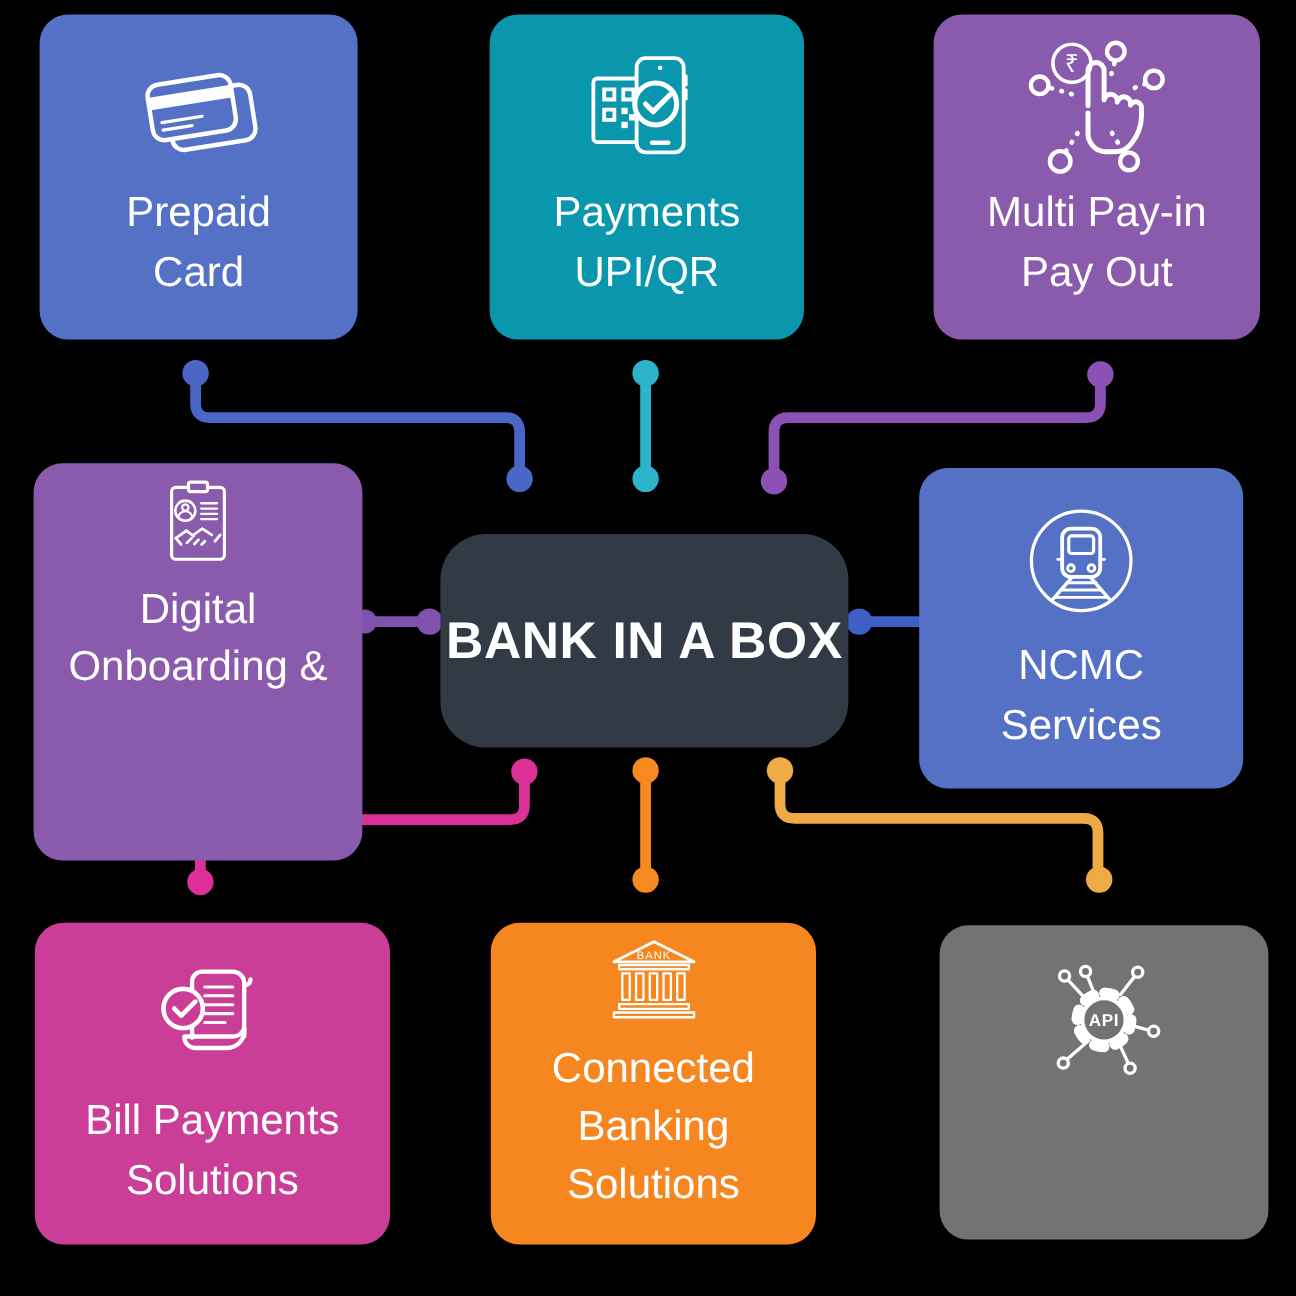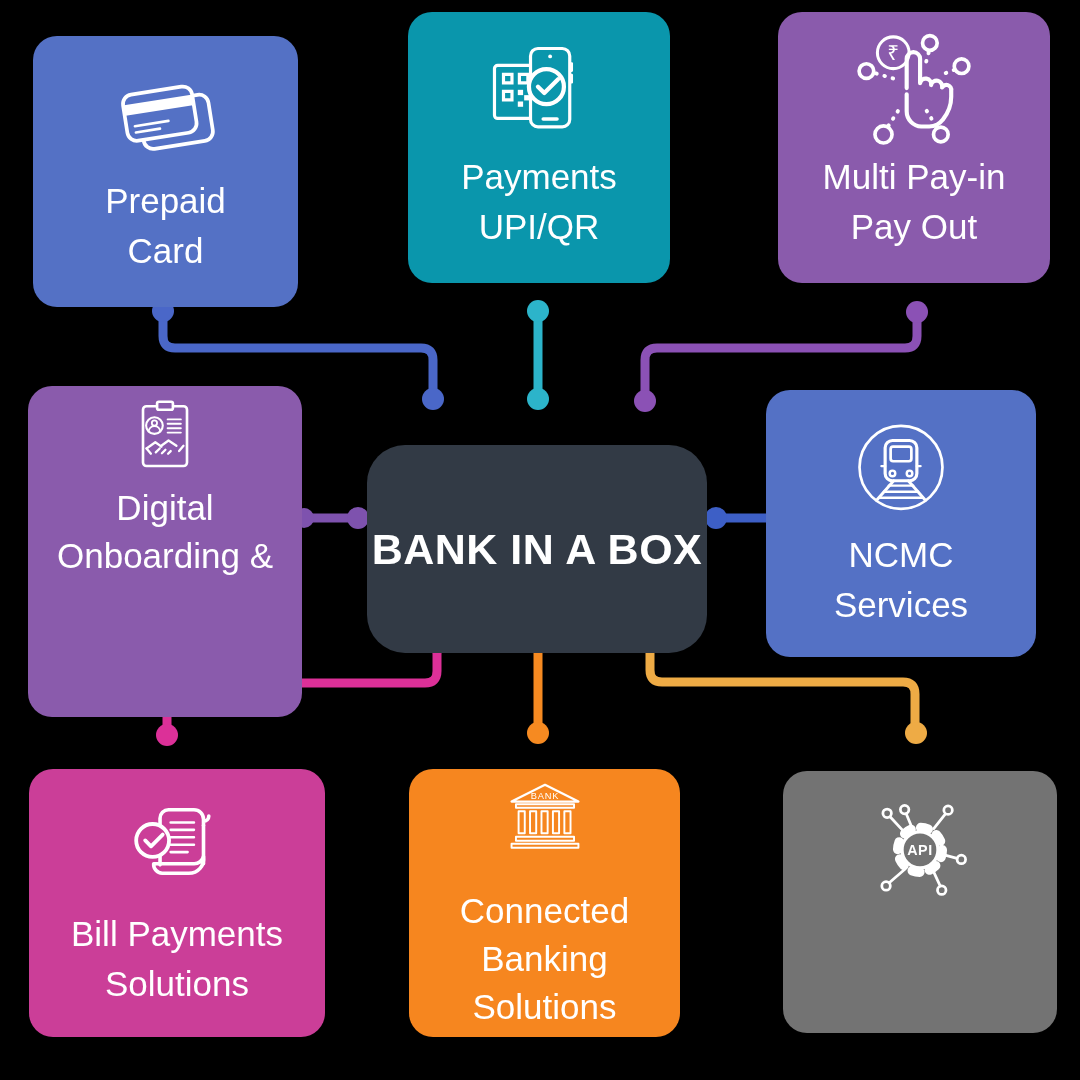--- a/index.html
+++ b/index.html
@@ -22,21 +22,21 @@
   .pos-tl { left:33px;  top:12px;  width:265px; height:271px; }
   .pos-tc { left:408px; top:12px;  width:262px; height:271px; }
   .pos-tr { left:778px; top:12px;  width:272px; height:271px; }
   .pos-ml { left:28px;  top:386px; width:274px; height:331px; }
   .pos-mr { left:766px; top:390px; width:270px; height:267px; }
   .pos-bl { left:29px;  top:769px; width:296px; height:268px; }
   .pos-bc { left:409px; top:769px; width:271px; height:268px; }
   .pos-br { left:783px; top:771px; width:274px; height:262px; }
 
   .center-box {
-    position:absolute; left:367px; top:445px; width:340px; height:208px;
+    position:absolute; left:367px; top:445px; width:340px; height:178px;
     border-radius:38px; display:flex; align-items:center; justify-content:center;
     color:#fff; font-weight:700; font-size:43px; letter-spacing:0.5px; white-space:nowrap;
   }
   #connectors { position:absolute; left:0; top:0; pointer-events:none; }
   svg text { font-family:"Liberation Sans", sans-serif; }
 </style>
 </head>
 <body>
 
 <div class="stage" style="background: rgb(0, 0, 0);">
@@ -71,21 +71,21 @@
       <path d="M538,642 V733" stroke="#F68A21"></path>
       <circle cx="538" cy="642" r="11" fill="#F68A21"></circle>
       <circle cx="538" cy="733" r="11" fill="#F68A21"></circle>
 
       <path d="M650,642 V670 Q650,682 662,682 H903 Q915,682 915,694 V733" stroke="#EEAB45"></path>
       <circle cx="650" cy="642" r="11" fill="#EEAB45"></circle>
       <circle cx="916" cy="733" r="11" fill="#EEAB45"></circle>
     </g>
   </svg>
 
-  <div class="box pos-tl" style="background: rgb(84, 113, 197); margin-top: 24px;">
+  <div class="box pos-tl" style="background: rgb(84, 113, 197);">
     <div class="icon-wrap">
       <svg viewBox="0 0 100 100">
         <g stroke="#fff" fill="none" stroke-width="3.5" stroke-linecap="round" stroke-linejoin="round" transform="rotate(-9 50 52)">
           <rect x="26" y="34" width="66" height="44" rx="9"></rect>
           <rect x="12" y="24" width="66" height="44" rx="9" fill="#5471C5"></rect>
           <rect x="13" y="33" width="64" height="10" fill="#fff" stroke="none"></rect>
           <path d="M20,54 h32 M20,60 h23" stroke-width="2.5"></path>
         </g>
       </svg>
     </div>
@@ -203,21 +203,21 @@
           <path d="M28,63 h38 a9,9 0 0 0 9,-7 c1,9 -5,16 -14,16 h-25 a8.5,8.5 0 0 1 -8,-9 z"></path>
         </g>
       </svg>
     </div>
     <div class="label">
       <div>Bill Payments</div>
       <div>Solutions</div>
     </div>
   </div>
 
-  <div class="box pos-bc lines-3" style="background: rgb(246, 134, 31); gap: 20px;">
+  <div class="box pos-bc lines-3" style="background: rgb(246, 134, 31);">
     <div class="icon-wrap">
       <svg viewBox="0 0 100 100">
         <g stroke="#fff" fill="none" stroke-width="2.6" stroke-linecap="round" stroke-linejoin="round">
           <path d="M50,10 L88,29 H12 Z"></path>
           <text x="50" y="26.5" font-size="10.5" fill="#fff" stroke="none" text-anchor="middle" letter-spacing="1">BANK</text>
           <rect x="17" y="32" width="66" height="4" stroke-width="2.2"></rect>
           <rect x="20" y="40" width="7" height="25" stroke-width="2.2"></rect>
           <rect x="33" y="40" width="7" height="25" stroke-width="2.2"></rect>
           <rect x="46" y="40" width="7" height="25" stroke-width="2.2"></rect>
           <rect x="59" y="40" width="7" height="25" stroke-width="2.2"></rect>

